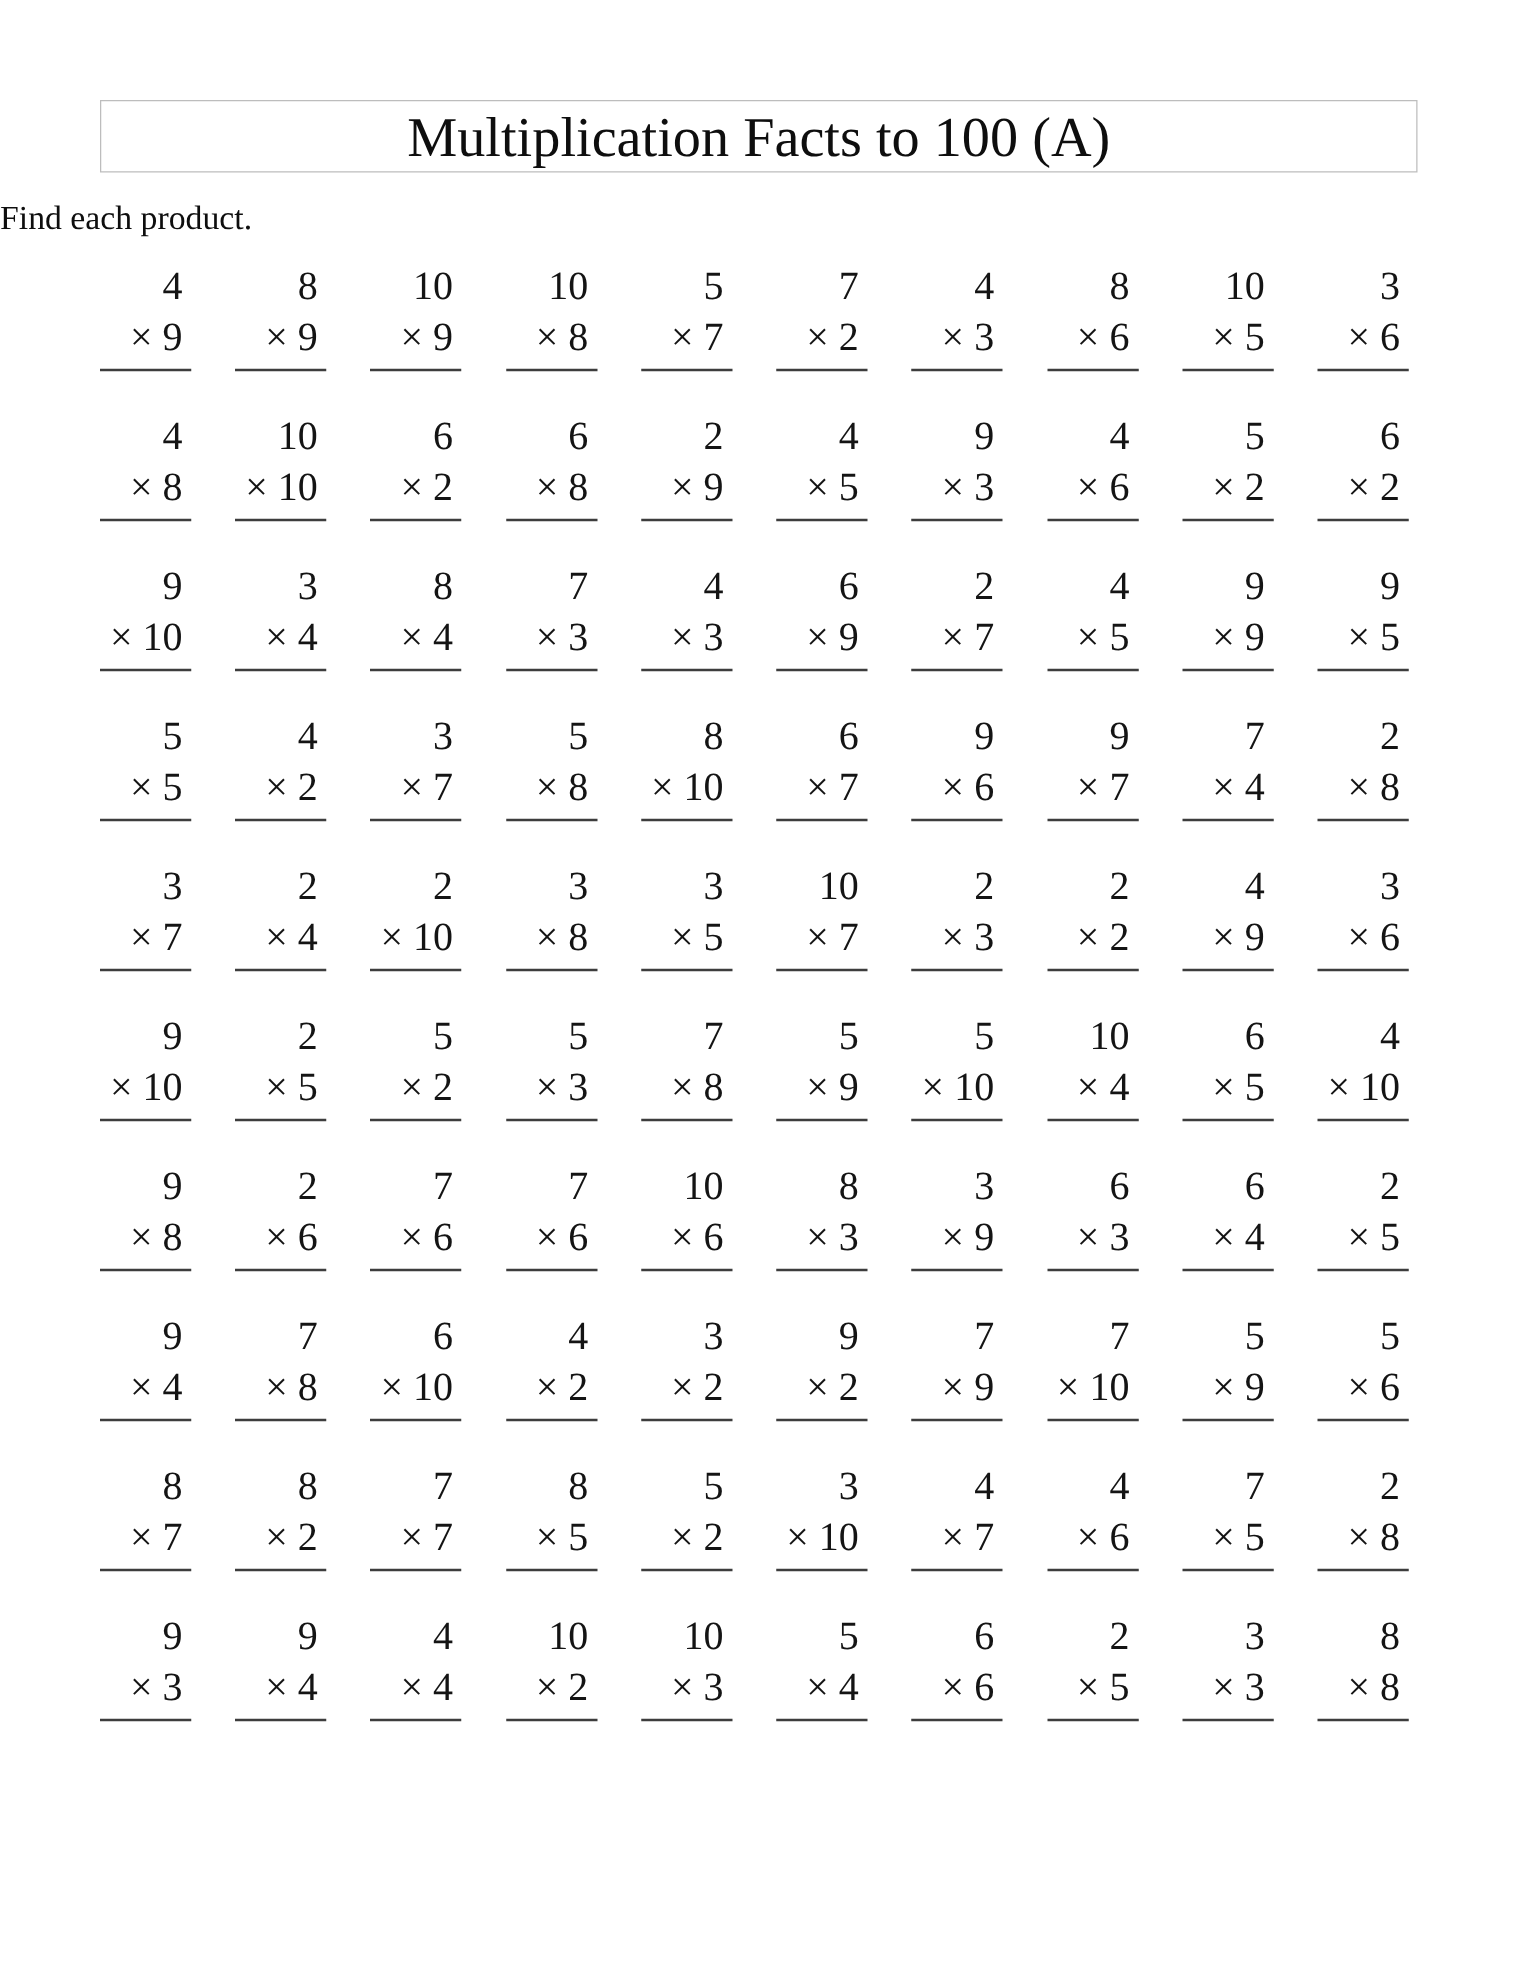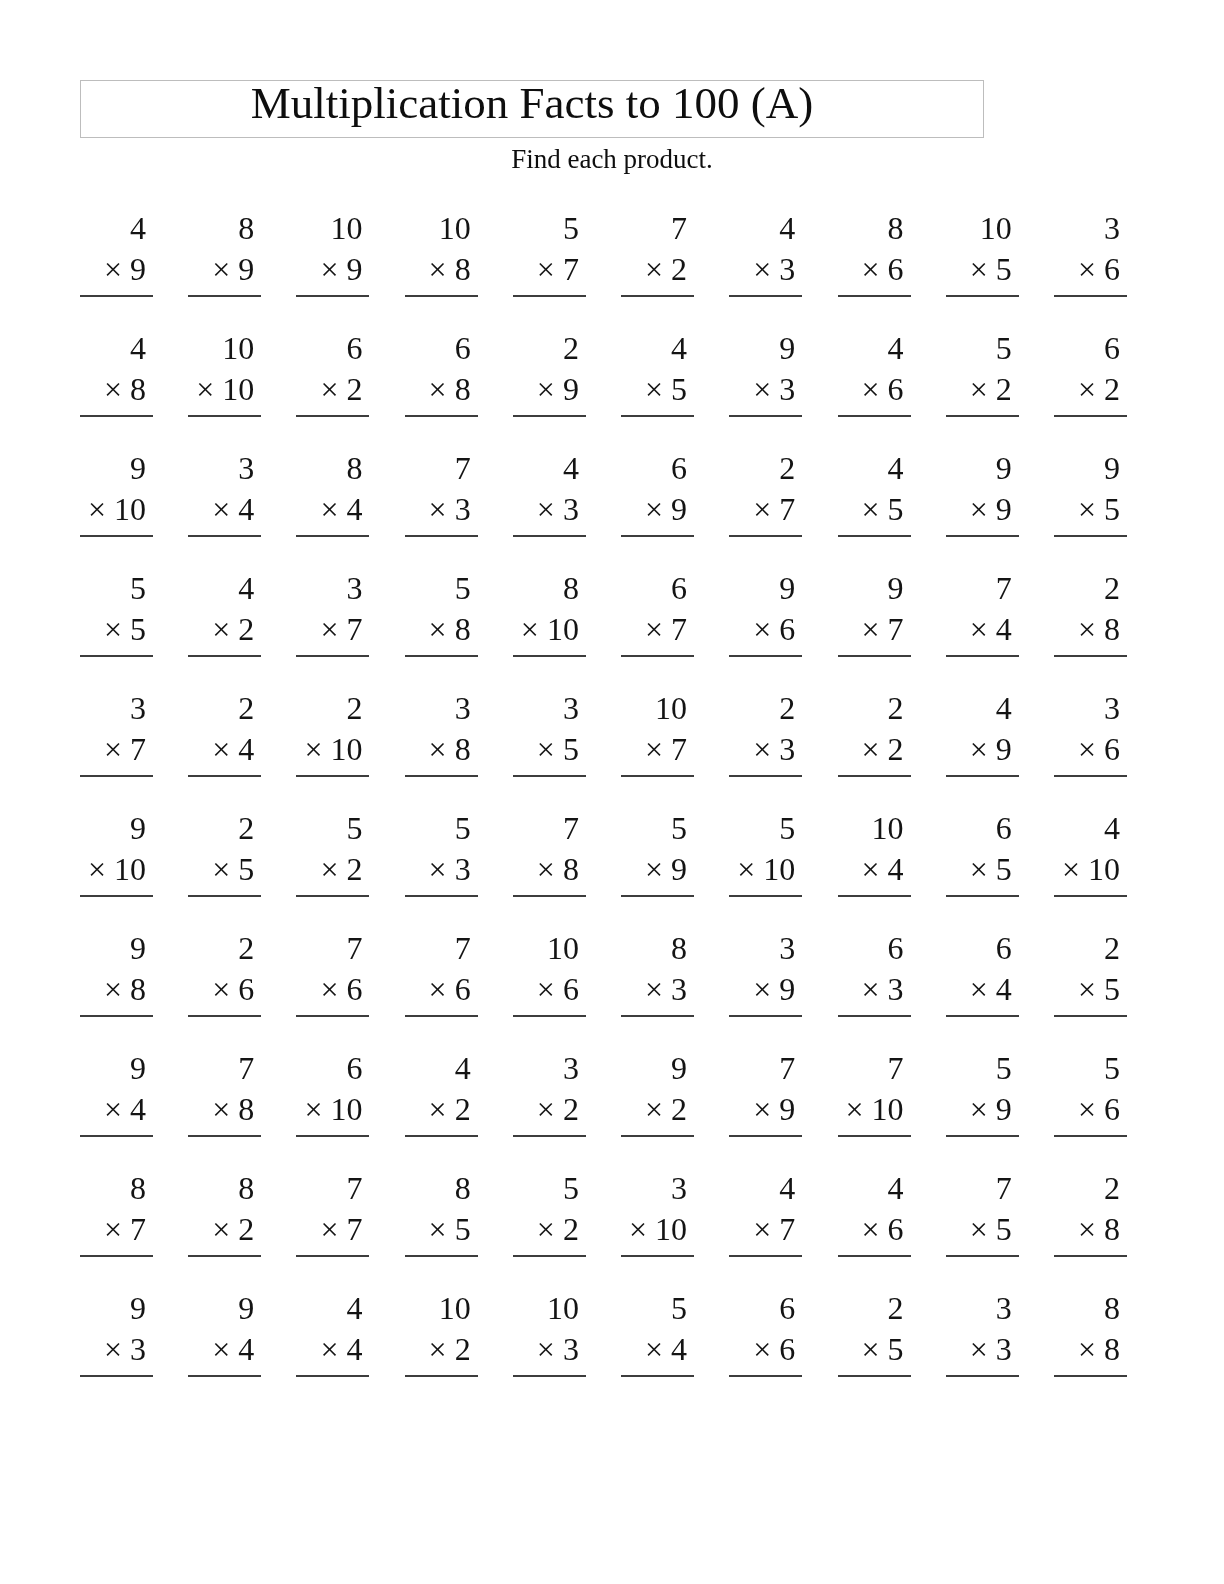--- a/index.html
+++ b/index.html
@@ -15,43 +15,43 @@
     position: relative;
     width: 1224px;
     height: 1584px;
     background: #ffffff;
     overflow: hidden;
   }
   .title-box {
     position: absolute;
     left: 80px;
     top: 80px;
-    width: 904px;
+    width: 1054px;
     height: 58px;
     border: 1px solid #bdbdbd;
     background: #ffffff;
     display: flex;
-    align-items: flex-start;
+    align-items: flex-end;
     justify-content: center;
   }
   .title-text {
     font-size: 45px;
     font-weight: 400;
     letter-spacing: 0px;
     color: #0e0e0e;
     white-space: nowrap;
     line-height: 1;
     padding-bottom: 4px;
   }
   .subtitle {
     position: absolute;
     left: 0;
-    top: 144px;
+    top: 159px;
     width: 1224px;
-    text-align: center;
+    text-align: left;
     font-size: 27px;
     color: #0e0e0e;
   }
   .problems-grid {
     position: absolute;
     left: 80px;
     top: 208px;
     width: 1047px;
     display: grid;
     grid-template-columns: repeat(10, 73px);

